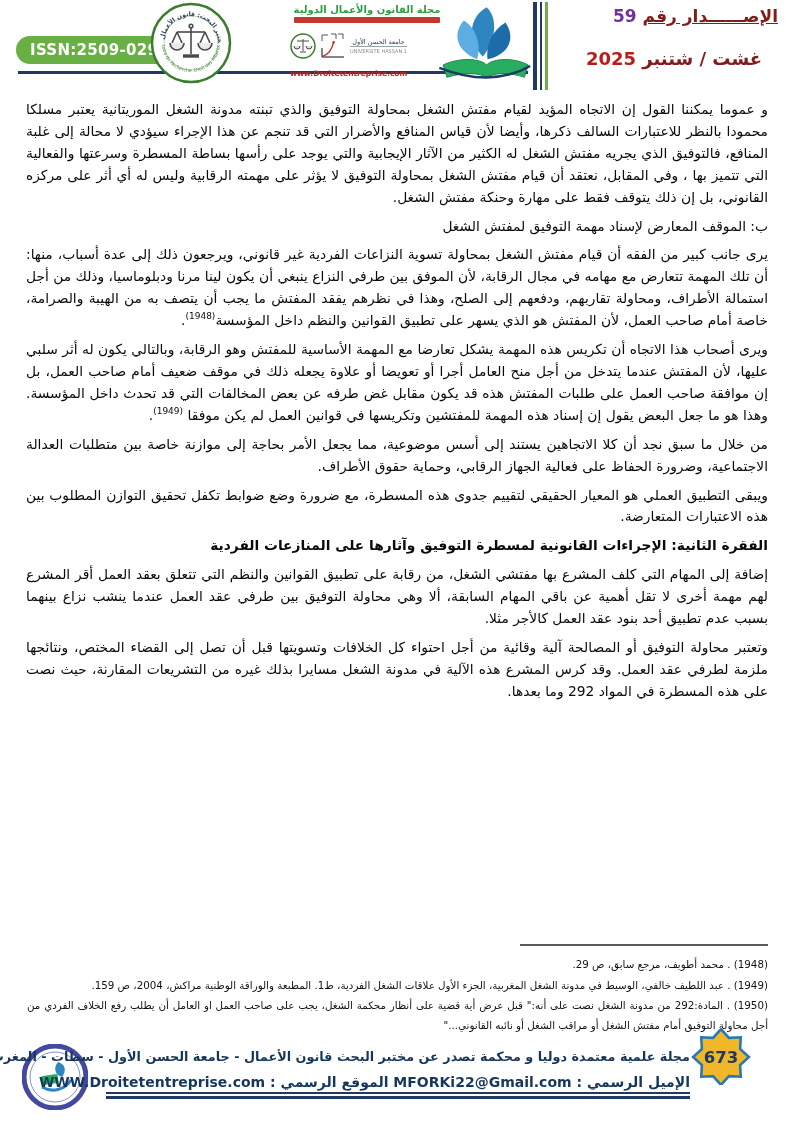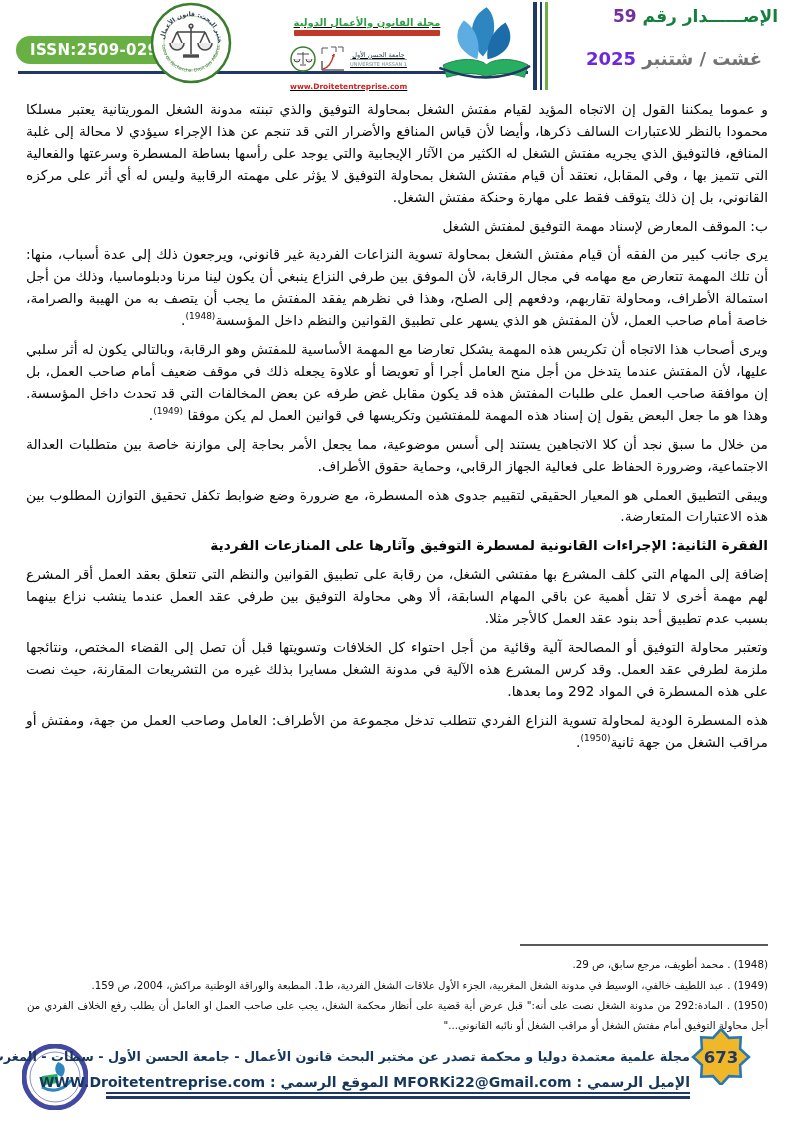--- a/index.html
+++ b/index.html
@@ -5,43 +5,43 @@
   html,body{margin:0;padding:0;background:#e8e8e8;}
   .page{position:relative;width:794px;height:1123px;background:#ffffff;margin:0 auto;
         font-family:"DejaVu Sans",sans-serif;overflow:hidden;}
 
   
   .issn-pill{position:absolute;left:16px;top:36px;background:#68b043;color:#fff;
              font-weight:bold;font-size:15px;padding:5px 14px;border-radius:18px;
              letter-spacing:.3px;direction:ltr;}
   .header-rule{position:absolute;left:18px;top:71px;width:510px;height:3px;background:#1f3864;}
   .lab-logo{position:absolute;left:150px;top:2px;width:82px;height:82px;}
-  .journal-logo{position:absolute;left:286px;top:17px;width:162px;height:82px;text-decoration:underline;}
+  .journal-logo{position:absolute;left:286px;top:4px;width:162px;height:82px;}
   .jl-title{color:#2f9e44;font-weight:bold;font-size:10px;text-align:center;
             white-space:nowrap;direction:rtl;line-height:12px;}
   .jl-redbar{height:6px;background:#c0392b;margin:1px 8px 3px 8px;border-radius:1px;}
   .jl-mid{display:flex;direction:ltr;align-items:center;gap:2px;padding:0 4px;height:40px;}
   .jl-univ{font-size:6.5px;color:#2c3e50;line-height:8px;direction:rtl;text-align:center;}
   .jl-univ .sub{color:#7f8c8d;font-size:5px;border-top:.5px solid #95a5a6;direction:ltr;}
   .jl-url{color:#cc2222;font-size:7.5px;font-weight:bold;text-align:left;
           padding:3px 4px 0 4px;direction:ltr;}
   .leaf-logo{position:absolute;left:428px;top:4px;width:104px;height:86px;}
   .vbars{position:absolute;left:533px;top:2px;height:88px;display:flex;gap:3px;}
   .vbars .b1{width:4px;background:#1f3864;}
   .vbars .b2{width:2px;background:#1f3864;}
   .vbars .b3{width:3px;background:#70ad47;}
   .issue-block{position:absolute;left:548px;top:6px;width:240px;height:86px;}
   .issue-line{direction:ltr;text-align:right;font-weight:bold;font-size:17px;
               padding-right:10px;white-space:nowrap;}
-  .issue-label{color:#15803d;}
+  .issue-label{color:#7f1d1d;text-decoration:underline;}
   .issue-number{color:#7030a0;}
   .date-line{direction:rtl;text-align:right;font-weight:bold;font-size:18px;
              padding-right:26px;margin-top:22px;white-space:nowrap;}
-  .date-label{color:#737373;}
-  .date-year{color:#6d28d9;}
+  .date-label{color:#7f1d1d;}
+  .date-year{color:#b91c1c;}
 
   
   .body-text{position:absolute;top:99px;right:26px;left:26px;direction:rtl;color:#0a0a0a;}
   .para{font-size:13.8px;line-height:21.9px;text-align:justify;margin:0 0 7px 0;}
   .para.single{text-align:right;}
   .para.bold{font-weight:bold;}
   sup.ref{font-size:9px;line-height:0;}
 
   
   .footnotes{position:absolute;top:944px;right:26px;left:26px;direction:rtl;}
@@ -160,21 +160,20 @@
   <div class="body-text">
     <p class="para"><span>و عموما يمكننا القول إن الاتجاه المؤيد لقيام مفتش الشغل بمحاولة التوفيق والذي تبنته مدونة الشغل الموريتانية يعتبر مسلكا محمودا بالنظر للاعتبارات السالف ذكرها، وأيضا لأن قياس المنافع والأضرار التي قد تنجم عن هذا الإجراء سيؤدي لا محالة إلى غلبة المنافع، فالتوفيق الذي يجريه مفتش الشغل له الكثير من الآثار الإيجابية والتي يوجد على رأسها بساطة المسطرة وسرعتها والفعالية التي تتميز بها ، وفي المقابل، نعتقد أن قيام مفتش الشغل بمحاولة التوفيق لا يؤثر على  مهمته الرقابية وليس له أي أثر على مركزه القانوني، بل إن ذلك يتوقف فقط على مهارة وحنكة مفتش الشغل.</span></p>
     <p class="para single"><span>ب: الموقف المعارض لإسناد مهمة التوفيق لمفتش الشغل</span></p>
     <p class="para"><span>يرى جانب كبير من الفقه أن قيام مفتش الشغل بمحاولة تسوية النزاعات الفردية غير قانوني، ويرجعون ذلك إلى عدة أسباب، منها: أن تلك المهمة تتعارض مع مهامه في مجال الرقابة، لأن الموفق بين طرفي النزاع ينبغي أن يكون لينا مرنا ودبلوماسيا، وذلك من أجل استمالة الأطراف، ومحاولة تقاربهم، ودفعهم إلى الصلح، وهذا في نظرهم يفقد المفتش ما يجب أن يتصف به من الهيبة والصرامة، خاصة أمام صاحب العمل، لأن المفتش هو الذي يسهر على تطبيق القوانين والنظم داخل المؤسسة</span><sup class="ref">(1948)</sup><span>.</span></p>
     <p class="para"><span>ويرى أصحاب هذا الاتجاه أن تكريس هذه المهمة يشكل تعارضا مع المهمة الأساسية للمفتش وهو الرقابة، وبالتالي يكون له أثر سلبي عليها، لأن المفتش عندما يتدخل من أجل منح العامل أجرا أو تعويضا أو علاوة يجعله ذلك في موقف ضعيف أمام صاحب العمل، بل إن موافقة صاحب العمل على طلبات المفتش هذه قد يكون مقابل غض طرفه عن بعض المخالفات التي قد تحدث داخل المؤسسة. وهذا هو ما جعل البعض يقول إن إسناد هذه المهمة للمفتشين وتكريسها في قوانين العمل لم يكن موفقا </span><sup class="ref">(1949)</sup><span>.</span></p>
     <p class="para"><span>من خلال ما سبق نجد أن كلا الاتجاهين يستند إلى أسس موضوعية، مما يجعل الأمر بحاجة إلى موازنة خاصة بين متطلبات العدالة الاجتماعية، وضرورة الحفاظ على فعالية الجهاز الرقابي، وحماية حقوق الأطراف.</span></p>
     <p class="para"><span>ويبقى التطبيق العملي هو المعيار الحقيقي لتقييم جدوى هذه المسطرة، مع ضرورة وضع ضوابط تكفل تحقيق التوازن المطلوب بين هذه الاعتبارات المتعارضة.</span></p>
     <p class="para single bold"><span>الفقرة الثانية: الإجراءات القانونية لمسطرة التوفيق وآثارها على المنازعات الفردية</span></p>
     <p class="para"><span>إضافة إلى المهام التي كلف المشرع بها مفتشي الشغل، من رقابة على تطبيق القوانين والنظم التي تتعلق بعقد العمل أقر المشرع لهم مهمة أخرى لا تقل أهمية عن باقي المهام السابقة، ألا وهي محاولة التوفيق بين طرفي عقد العمل عندما ينشب نزاع بينهما بسبب عدم تطبيق أحد بنود عقد العمل كالأجر مثلا.</span></p>
     <p class="para"><span>وتعتبر محاولة التوفيق أو المصالحة آلية وقائية من أجل احتواء كل الخلافات وتسويتها قبل أن تصل إلى القضاء المختص، ونتائجها ملزمة لطرفي عقد العمل. وقد كرس المشرع هذه الآلية في مدونة الشغل مسايرا بذلك غيره من التشريعات المقارنة، حيث نصت على هذه المسطرة في المواد 292 وما بعدها.</span></p>
-    <p class="para"><span>هذه المسطرة الودية لمحاولة تسوية النزاع الفردي تتطلب تدخل مجموعة من الأطراف: العامل وصاحب العمل من جهة، ومفتش أو مراقب الشغل من جهة ثانية</span><sup class="ref">(1950)</sup><span>.</span></p>
   </div>
 
   <div class="footnotes">
     <div class="fn-sep"></div>
     <div class="fn">(1948) . محمد أطويف، مرجع سابق، ص 29.</div>
     <div class="fn">(1949) . عبد اللطيف خالفي، الوسيط في مدونة الشغل المغربية، الجزء الأول علاقات الشغل الفردية، ط1. المطبعة والوراقة الوطنية مراكش، 2004، ص 159.</div>
     <div class="fn">(1950) . المادة:292 من مدونة الشغل نصت على أنه:" قبل عرض أية قضية على أنظار محكمة الشغل، يجب على صاحب العمل او العامل أن يطلب رفع الخلاف الفردي من أجل محاولة التوفيق أمام مفتش الشغل أو مراقب الشغل أو نائبه القانوني..."</div>
   </div>
 
   <div class="star-badge">

